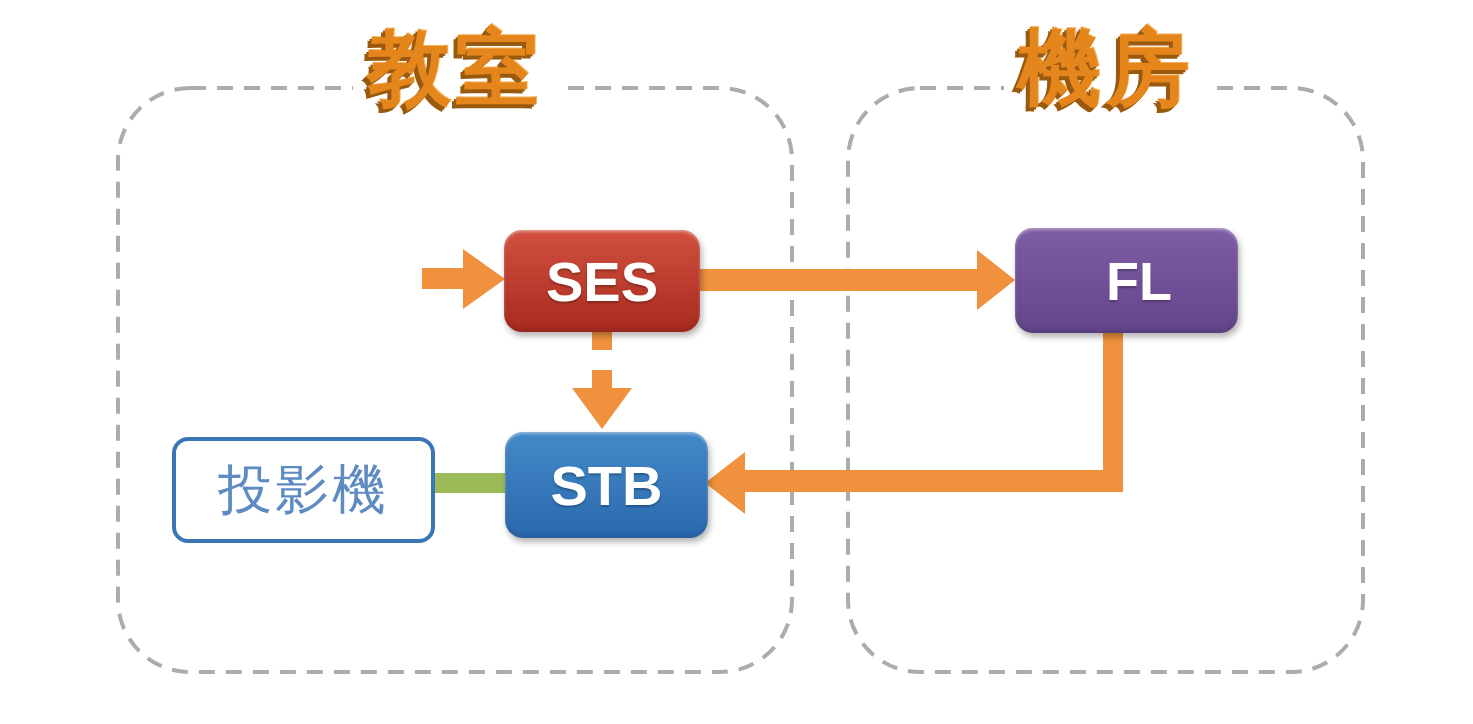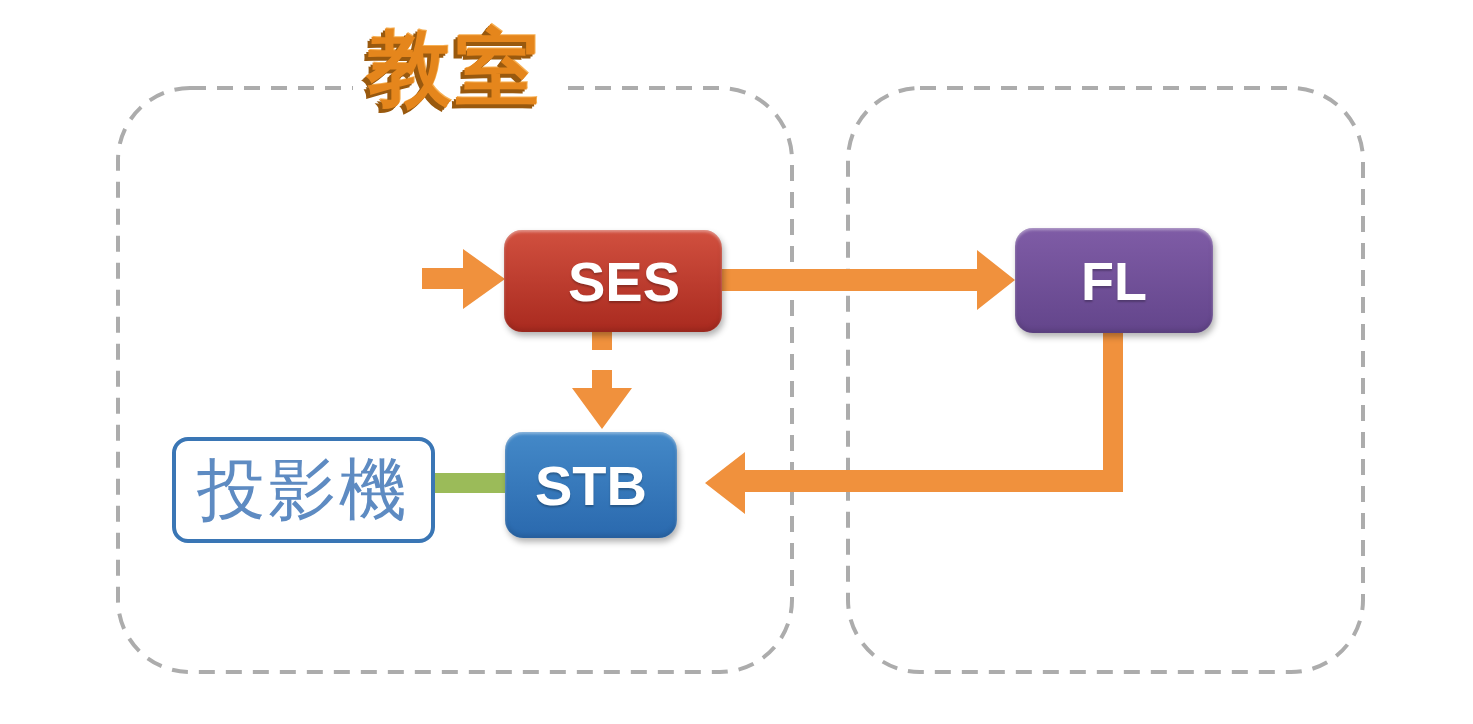--- a/index.html
+++ b/index.html
@@ -55,39 +55,39 @@
   .node span{text-shadow:0 2px 2px rgba(0,0,0,0.25);}
   .node-icam{
     left:228px;top:228px;width:194px;height:100px;border-radius:15px;
     background:linear-gradient(180deg,var(--icam-light),var(--icam-dark));
     font-size:52px;
   }
   .node-ses{
     left:504px;top:230px;width:196px;height:102px;border-radius:18px;
     background:linear-gradient(180deg,var(--ses-light),var(--ses-dark));
     font-size:56px;
-    padding-left:22px;
   }
   .node-fl{
     left:1015px;top:228px;width:198px;height:105px;border-radius:18px;
     background:linear-gradient(180deg,var(--fl-light),var(--fl-dark));
     font-size:54px;
+    padding-left:25px;
   }
   .node-stb{
-    left:505px;top:432px;width:172px;height:106px;border-radius:18px;
+    left:505px;top:432px;width:203px;height:106px;border-radius:18px;
     background:linear-gradient(180deg,var(--stb-light),var(--stb-dark));
     font-size:56px;
   }
   .node-projector{
     left:172px;top:437px;width:255px;height:98px;border-radius:16px;
     background:#ffffff;
     border:4px solid var(--projector-border);
     color:var(--projector-text);
     font-weight:400;
-    font-size:68px;
+    font-size:54px;
     letter-spacing:3px;
     box-shadow:none;
   }
   .node-projector span{text-shadow:none;}
 </style>
 </head>
 <body>
 
 <div id="canvas">
 
@@ -104,20 +104,23 @@
     <polygon class="arrow" points="592,370 612,370 612,388 632,388 602,429 572,388 592,388"></polygon>
 
     <polygon class="arrow" points="1103,333 1123,333 1123,492 745,492 745,514 705,483 745,452 745,470 1103,470"></polygon>
 
     <rect class="connector" x="427" y="473" width="78" height="20"></rect>
   </svg>
 
   <div class="group-title title-classroom">
     <span class="title-bg">教室</span>
   </div>
+  <div class="group-title title-serverroom">
+    <span class="title-bg">機房</span>
+  </div>
 
   <div class="node node-ses">
     <span>SES</span>
   </div>
   <div class="node node-fl">
     <span>FL</span>
   </div>
   <div class="node node-stb">
     <span>STB</span>
   </div>

